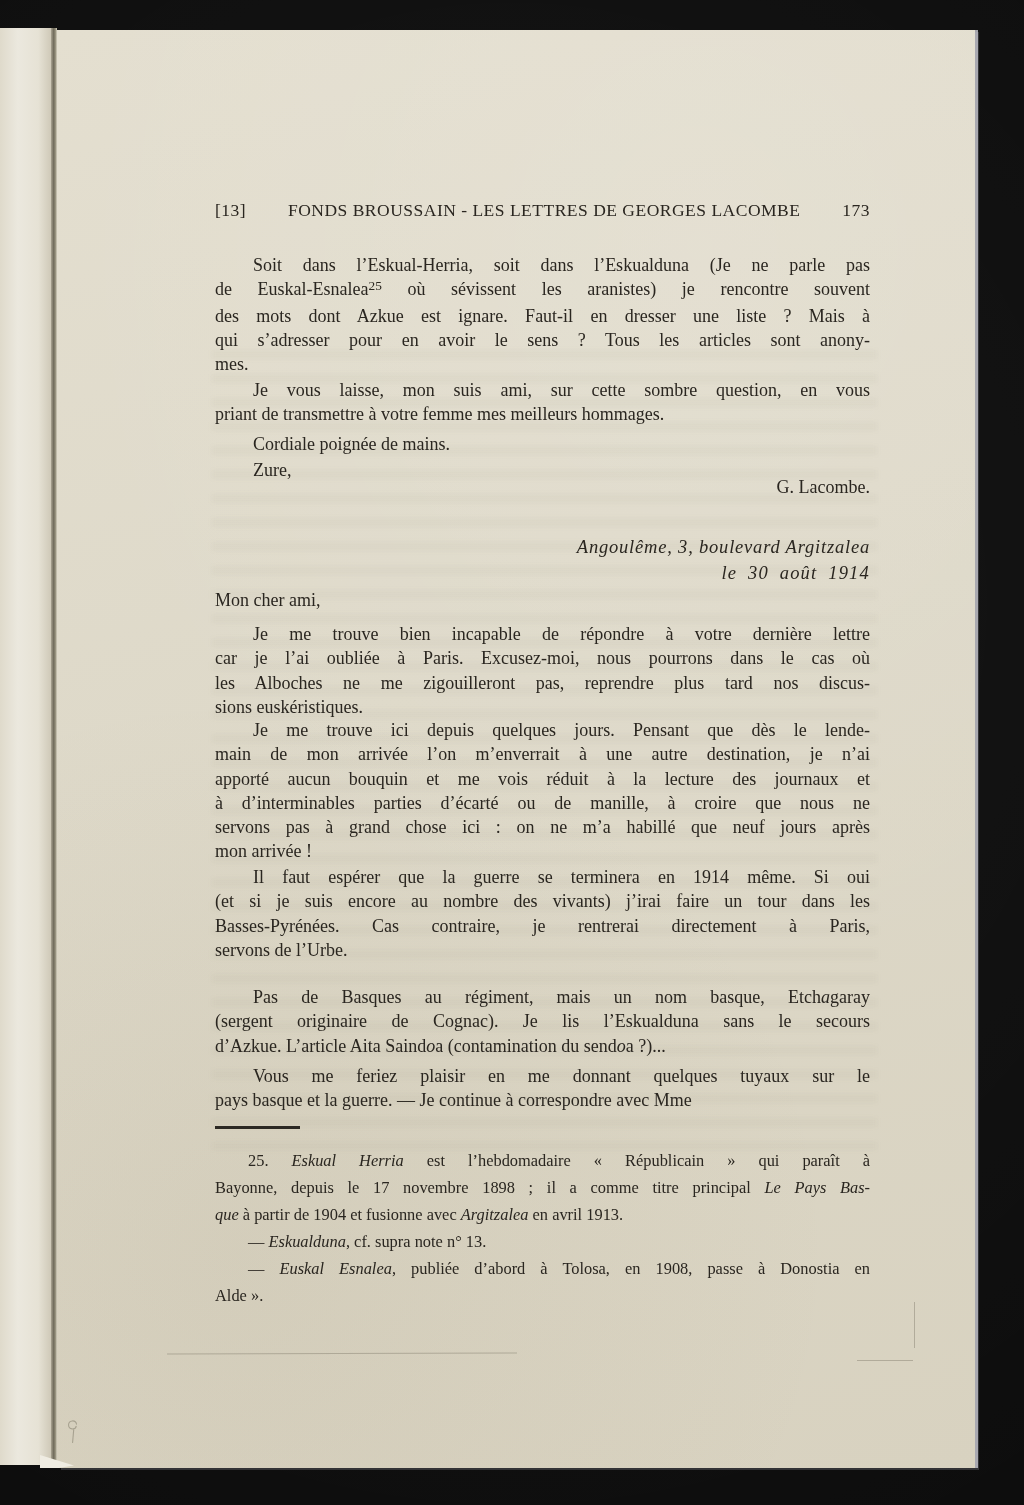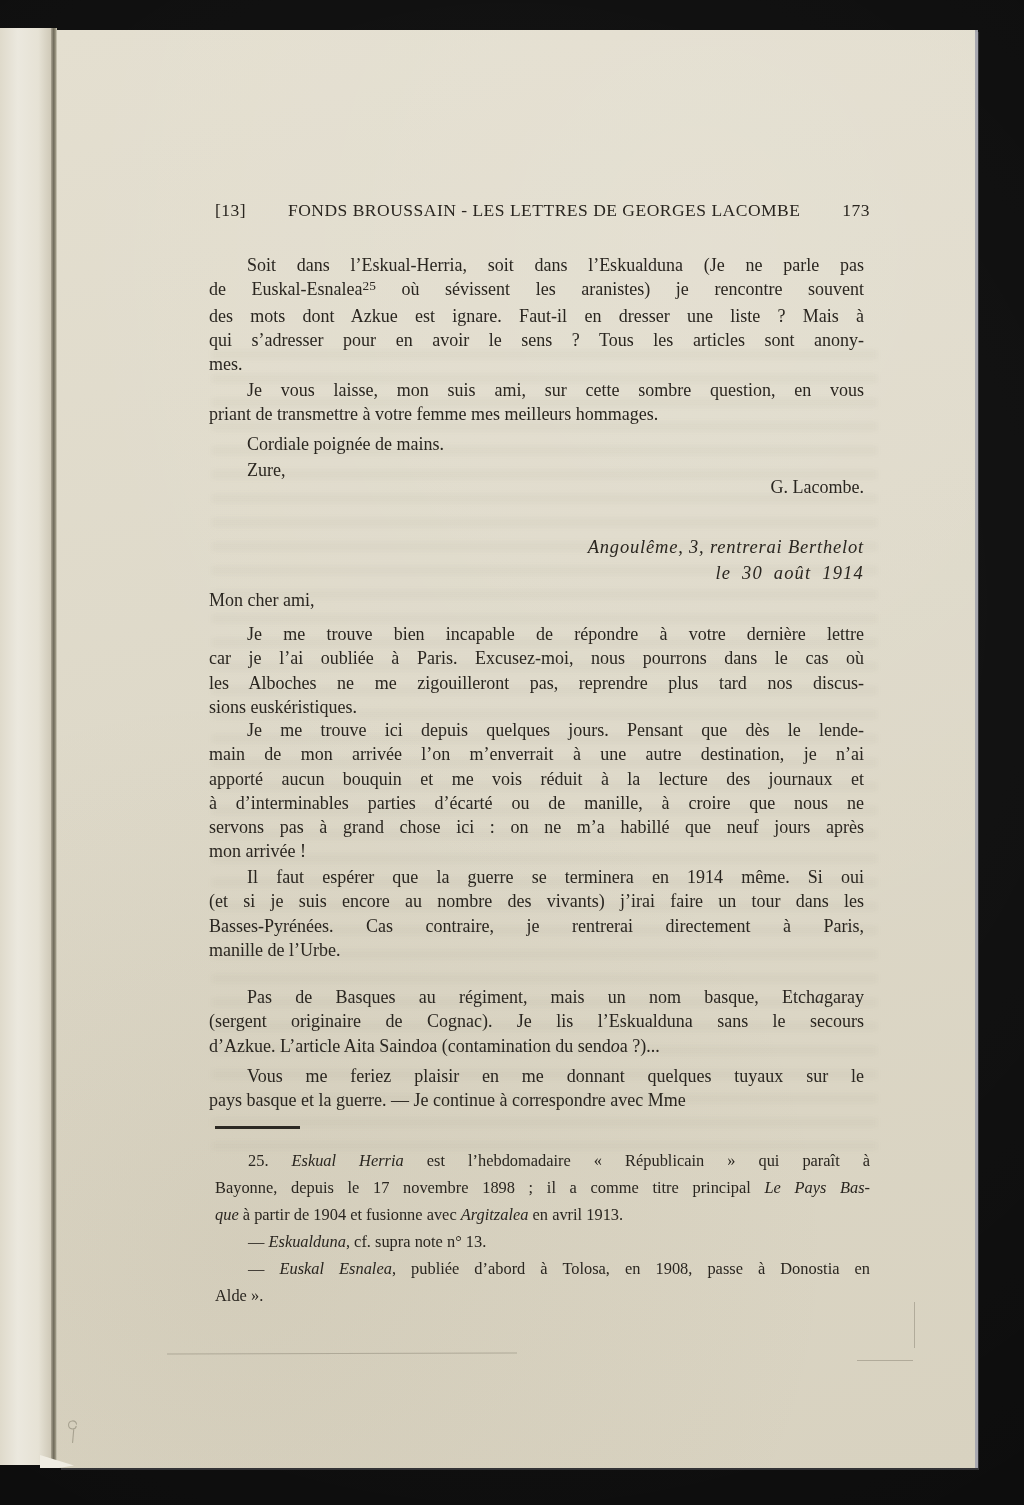--- a/index.html
+++ b/index.html
@@ -23,21 +23,21 @@
   .bleed{position:absolute;left:155px;top:320px;width:665px;height:800px;pointer-events:none;
          background:repeating-linear-gradient(180deg, rgba(118,115,92,0.045) 0 9px, rgba(118,115,92,0) 9px 24px);
          filter:blur(2px);}
   
   .header{position:absolute;left:158px;top:170px;width:655px;display:flex;align-items:baseline;
          font-size:17.5px;color:#2a2620;}
   .hdr-bracket{letter-spacing:.5px;}
   .hdr-title{flex:1;text-align:center;letter-spacing:.5px;}
   .hdr-page{letter-spacing:.5px;}
   
-  .para{position:absolute;left:152px;width:655px;font-size:18px;line-height:24.3px;color:#2a2620;}
+  .para{position:absolute;left:158px;width:655px;font-size:18px;line-height:24.3px;color:#2a2620;}
   .line{min-height:24.3px;}
   .line.j{text-align:justify;text-align-last:justify;}
   .para .line.fi{padding-left:38px;}
   .one{padding-left:38px;}
   .p1{top:223px;} .p2{top:348px;} .p3{top:402px;} .p4{top:428px;}
   .sig{top:445px;text-align:right;padding-right:72px;}
   .addr1{top:505px;text-align:right;padding-right:143px;font-style:italic;font-size:18.5px;letter-spacing:.8px;}
   .addr2{top:531px;text-align:right;padding-right:90px;font-style:italic;font-size:18.5px;letter-spacing:1.2px;word-spacing:5px;}
   .salut{top:558px;}
   .p6{top:592px;} .p7{top:688px;} .p8{top:835px;} .p9{top:955px;} .p10{top:1034px;}
@@ -85,21 +85,21 @@
         <div class="line"><span>mes.</span></div>
       </div>
     <div class="para p2">
         <div class="line j fi"><span>Je vous laisse, mon suis ami, sur cette sombre question, en vous</span></div>
         <div class="line"><span>priant de transmettre à votre femme mes meilleurs hommages.</span></div>
       </div>
     <div class="para p3 one">Cordiale poignée de mains.</div>
     <div class="para p4 one">Zure,</div>
     <div class="para sig">G. Lacombe.</div>
 
-    <div class="para addr1">Angoulême, 3, rentrerai Berthelot</div>
+    <div class="para addr1">Angoulême, 3, boulevard Argitzalea</div>
     <div class="para addr2">le 30 août 1914</div>
     <div class="para salut">Mon cher ami,</div>
 
     <div class="para p6">
         <div class="line j fi"><span>Je me trouve bien incapable de répondre à votre dernière lettre</span></div>
         <div class="line j"><span>car je l’ai oubliée à Paris. Excusez-moi, nous pourrons dans le cas où</span></div>
         <div class="line j"><span>les Alboches ne me zigouilleront pas, reprendre plus tard nos discus-</span></div>
         <div class="line"><span>sions euskéristiques.</span></div>
       </div>
     <div class="para p7">
@@ -107,21 +107,21 @@
         <div class="line j"><span>main de mon arrivée l’on m’enverrait à une autre destination, je n’ai</span></div>
         <div class="line j"><span>apporté aucun bouquin et me vois réduit à la lecture des journaux et</span></div>
         <div class="line j"><span>à d’interminables parties d’écarté ou de manille, à croire que nous ne</span></div>
         <div class="line j"><span>servons pas à grand chose ici : on ne m’a habillé que neuf jours après</span></div>
         <div class="line"><span>mon arrivée !</span></div>
       </div>
     <div class="para p8">
         <div class="line j fi"><span>Il faut espérer que la guerre se terminera en 1914 même. Si oui</span></div>
         <div class="line j"><span>(et si je suis encore au nombre des vivants) j’irai faire un tour dans les</span></div>
         <div class="line j"><span>Basses-Pyrénées. Cas contraire, je rentrerai directement à Paris,</span></div>
-        <div class="line"><span>manille de l’Urbe.</span></div>
+        <div class="line"><span>servons de l’Urbe.</span></div>
       </div>
     <div class="para p9">
         <div class="line j fi"><span>Pas de Basques au régiment, mais un nom basque, Etch</span><span class="r-i">a</span><span>garay</span></div>
         <div class="line j"><span>(sergent originaire de Cognac). Je lis l’Eskualduna sans le secours</span></div>
         <div class="line"><span>d’Azkue. L’article Aita Saind</span><span class="r-i">o</span><span>a (contamination du send</span><span class="r-i">o</span><span>a ?)...</span></div>
       </div>
     <div class="para p10">
         <div class="line j fi"><span>Vous me feriez plaisir en me donnant quelques tuyaux sur le</span></div>
         <div class="line"><span>pays basque et la guerre. — Je continue à correspondre avec Mme</span></div>
       </div>

